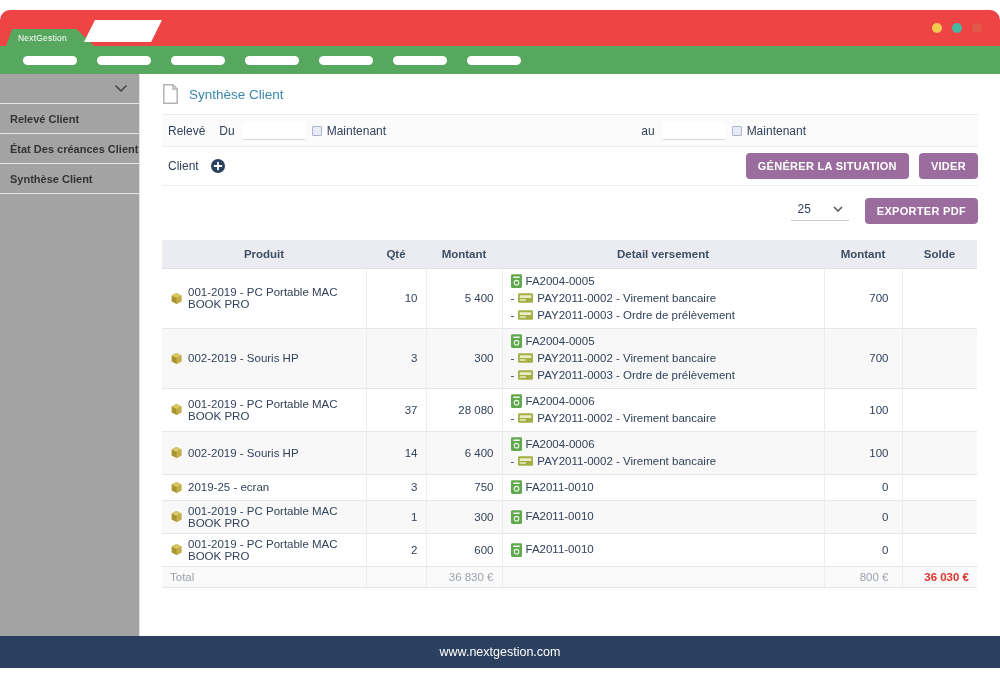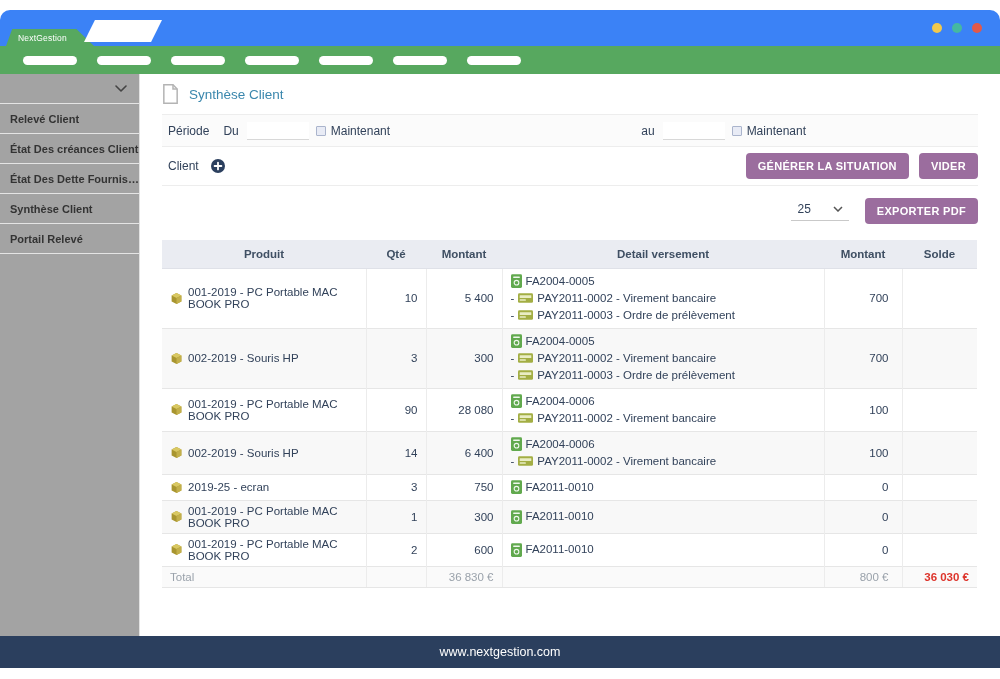--- a/index.html
+++ b/index.html
@@ -2,21 +2,21 @@
 <html><head>
 <meta charset="utf-8">
 <style>
   * { margin:0; padding:0; box-sizing:border-box; }
   html,body { width:1000px; height:679px; background:#fff; font-family:"Liberation Sans", sans-serif; overflow:hidden; }
   .window { width:1000px; height:679px; display:flex; flex-direction:column; background:#fff; }
   .top-gap { height:10px; background:#fff; }
   .bottom-gap { height:11px; background:#fff; }
 
   
-  .topbar { height:36px; background:#3b82f6; border-radius:10px 10px 0 0; position:relative; }
+  .topbar { height:36px; background:#ef4444; border-radius:10px 10px 0 0; position:relative; }
   .brand-tab { position:absolute; left:6px; bottom:0; width:88px; height:17px;
     background:#57a85f; clip-path:polygon(0% 100%, 7% 0%, 80% 0%, 100% 100%);
     display:flex; align-items:center; cursor:pointer; }
   .brand-tab span { color:#fff; font-size:8.5px; padding-left:12px; letter-spacing:.2px; }
   .ghost-tab { position:absolute; left:84px; bottom:4px; width:78px; height:22px; background:#fff;
     clip-path:polygon(14% 0%, 100% 0%, 86% 100%, 0% 100%); cursor:pointer; }
   .dots { position:absolute; right:18px; top:50%; transform:translateY(-50%); display:flex; gap:10px; }
   .dot { width:10px; height:10px; border-radius:50%; display:inline-block; cursor:pointer; }
 
   
@@ -114,39 +114,37 @@
       <div class="sidebar-select">
         <span>
           <svg width="12" height="7" viewBox="0 0 12 7">
               <polyline points="1,1 6,6 11,1" fill="none" stroke="#444" stroke-width="1.6" stroke-linecap="round" stroke-linejoin="round"></polyline>
             </svg>
         </span>
       </div>
       <nav>
           <div class="sidebar-item">Relevé Client</div>
           <div class="sidebar-item">État Des créances Client</div>
-          <div class="sidebar-item">État Des Dette Fournis…</div>
           <div class="sidebar-item">Synthèse Client</div>
-          <div class="sidebar-item">Portail Relevé</div>
         </nav>
     </aside>
 
     <main class="main">
       <div class="title-row">
         <span>
           <svg width="17" height="20" viewBox="0 0 20 24">
               <path d="M2 1h11l5 5v17H2z" fill="#fff" stroke="#b4b4b4" stroke-width="1.8"></path>
               <path d="M13 1v5h5" fill="none" stroke="#b4b4b4" stroke-width="1.8"></path>
             </svg>
         </span>
         <span class="page-title">Synthèse Client</span>
       </div>
 
       <div class="filter-row periode-row">
-        <span class="lbl" style="margin-left:6px">Période</span>
+        <span class="lbl" style="margin-left:6px">Relevé</span>
         <span class="lbl" style="margin-left:14px">Du</span>
         <input class="date-input" value="" style="">
         <span class="mini-check"></span>
         <span class="lbl">Maintenant</span>
         <div class="au-group">
           <span class="lbl">au</span>
           <input class="date-input" value="" style="">
           <span class="mini-check"></span>
           <span class="lbl">Maintenant</span>
         </div>
@@ -300,21 +298,21 @@
                   <span>
                     <svg width="13" height="13" viewBox="0 0 24 24">
                       <path fill="#a8952f" d="M12 2l9 4.5v11L12 22l-9-4.5v-11z"></path>
                       <path fill="#d9c862" d="M12 2l9 4.5-9 4.5-9-4.5z"></path>
                       <path fill="#c3b04a" d="M12 11v11l9-4.5v-11z"></path>
                     </svg>
                   </span>
                   <span>001-2019 - PC Portable MAC BOOK PRO</span>
                 </span>
               </td>
-              <td class="c1 num">90</td>
+              <td class="c1 num">37</td>
               <td class="c2 num">28 080</td>
               <td class="c3">
                 <span class="vline">
                   <span>
                     <svg width="11" height="14" viewBox="0 0 16 20">
                       <rect width="16" height="20" rx="2" fill="#61a94e"></rect>
                       <rect x="3" y="3.5" width="10" height="2.2" rx="1" fill="#fff" opacity="0.9"></rect>
                       <circle cx="8" cy="12.5" r="3.4" fill="none" stroke="#fff" stroke-width="1.6" opacity="0.9"></circle>
                     </svg>
                   </span>

